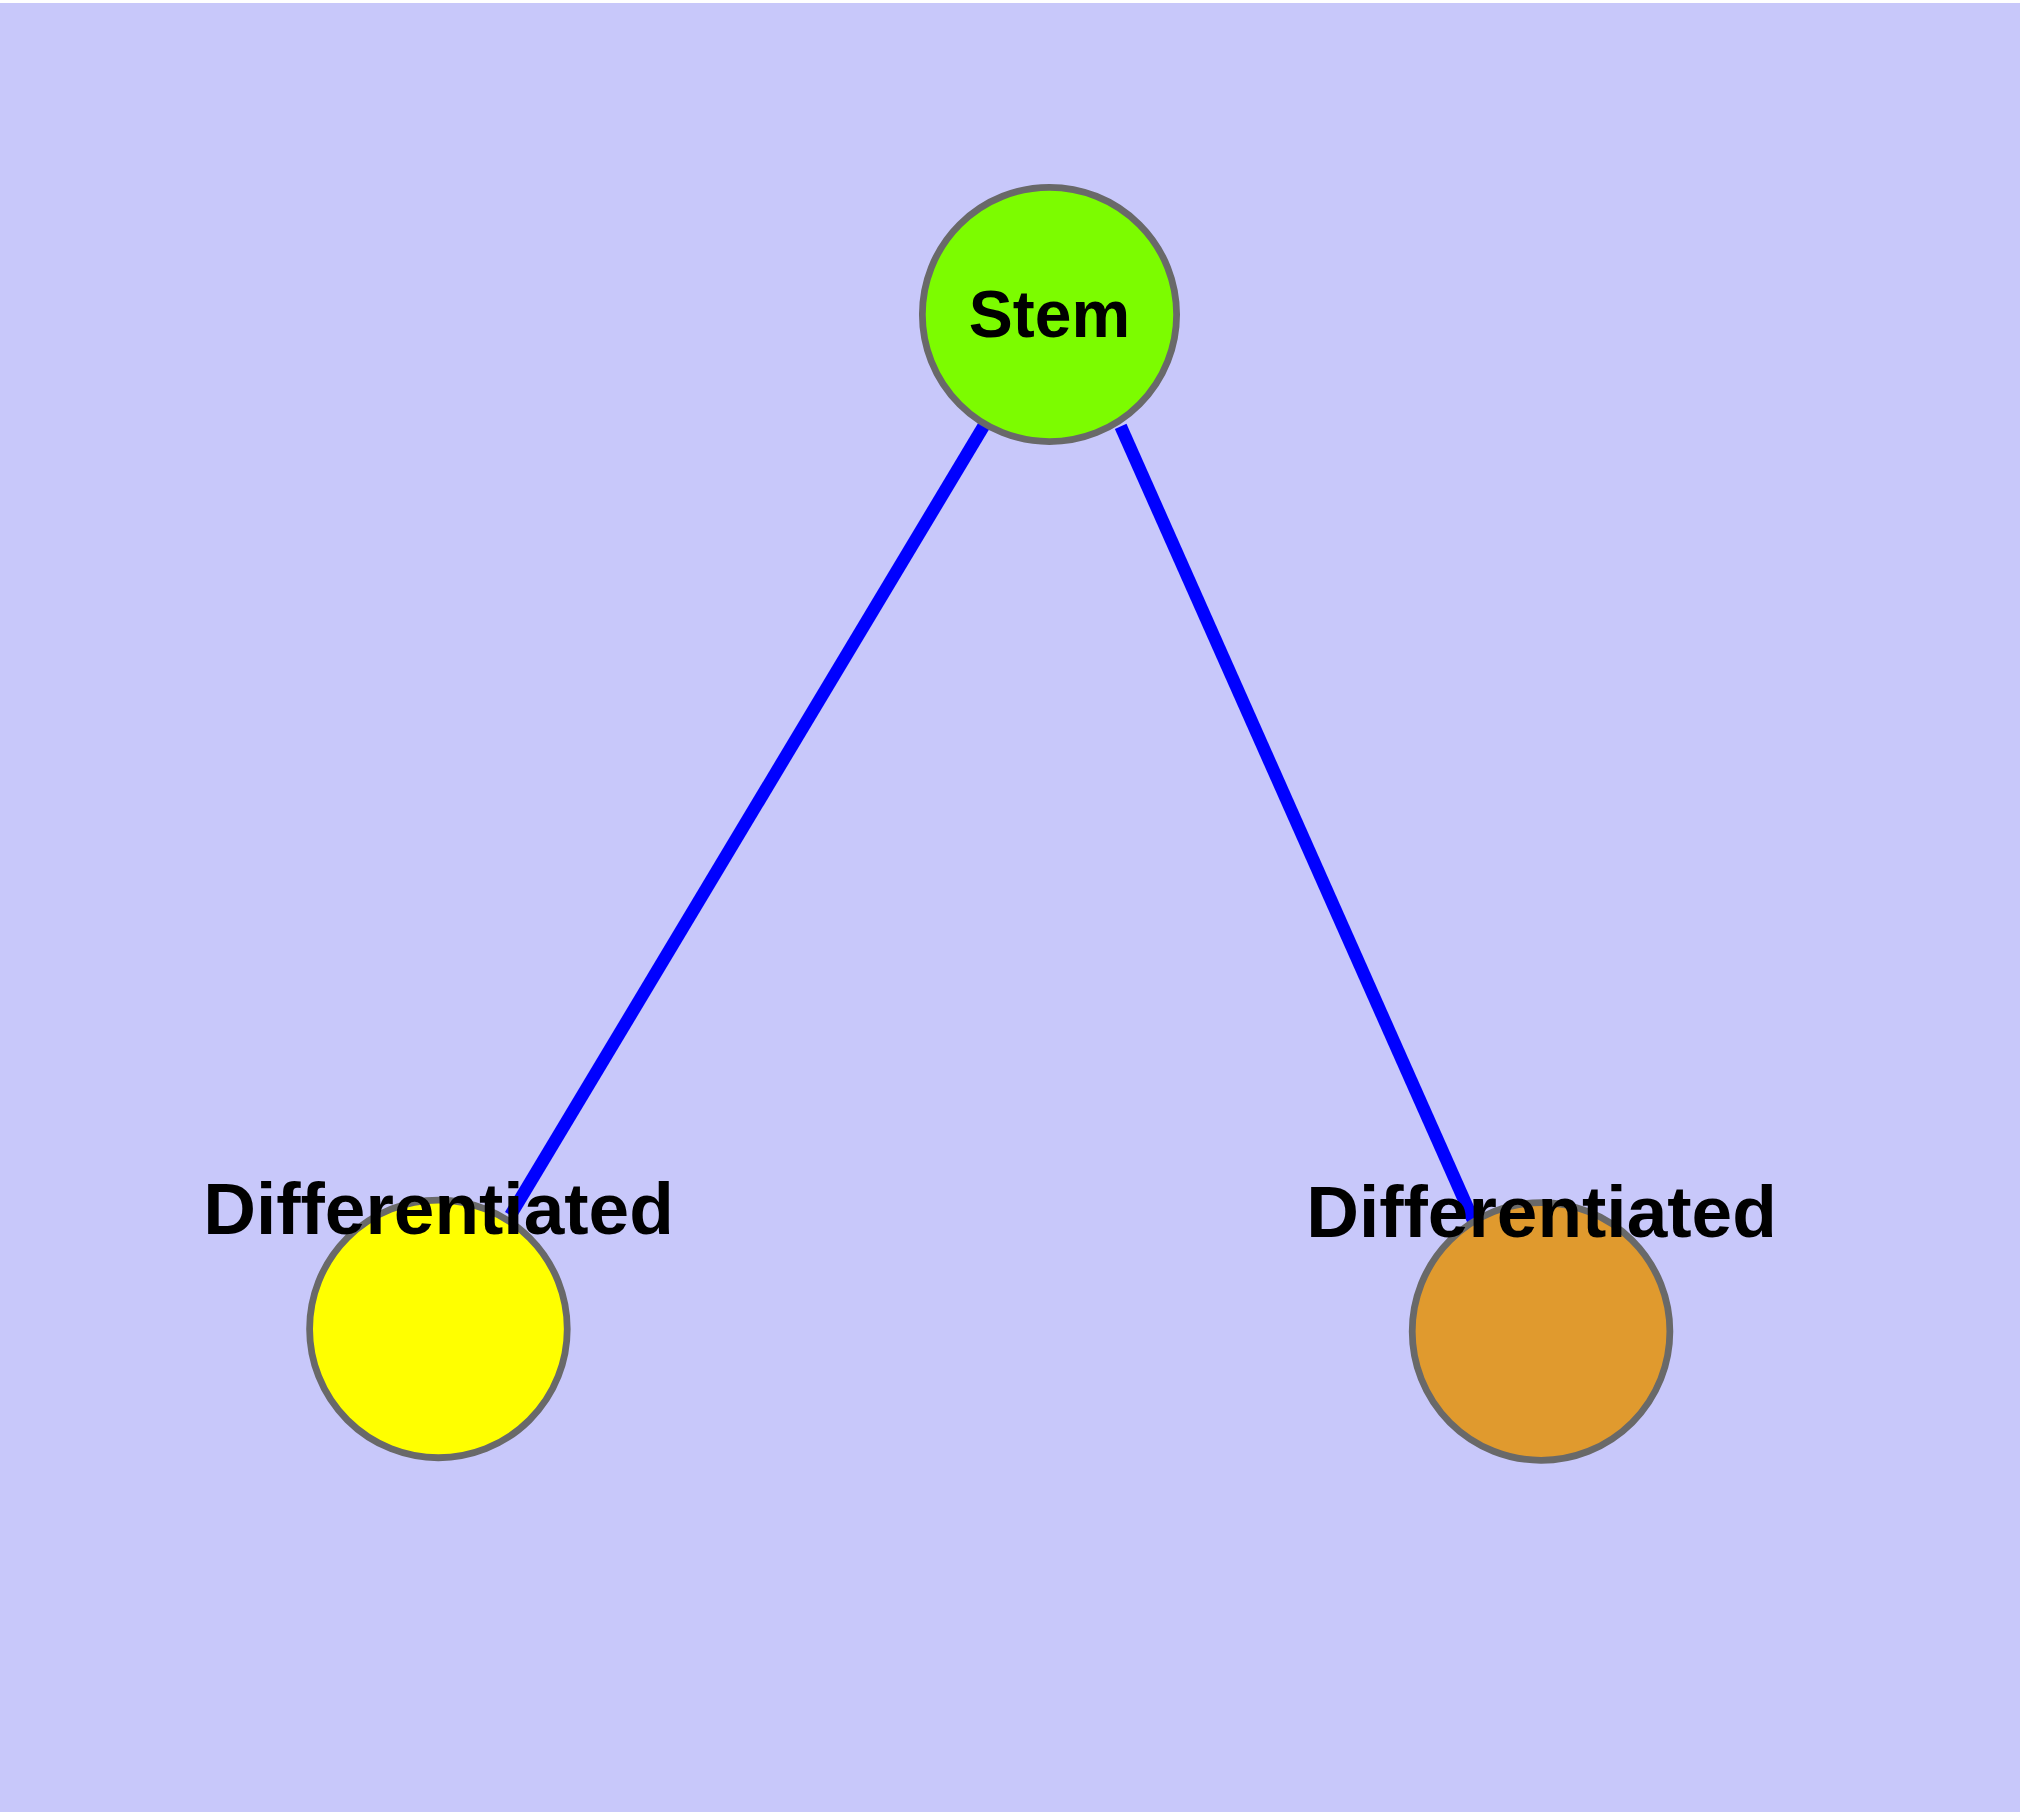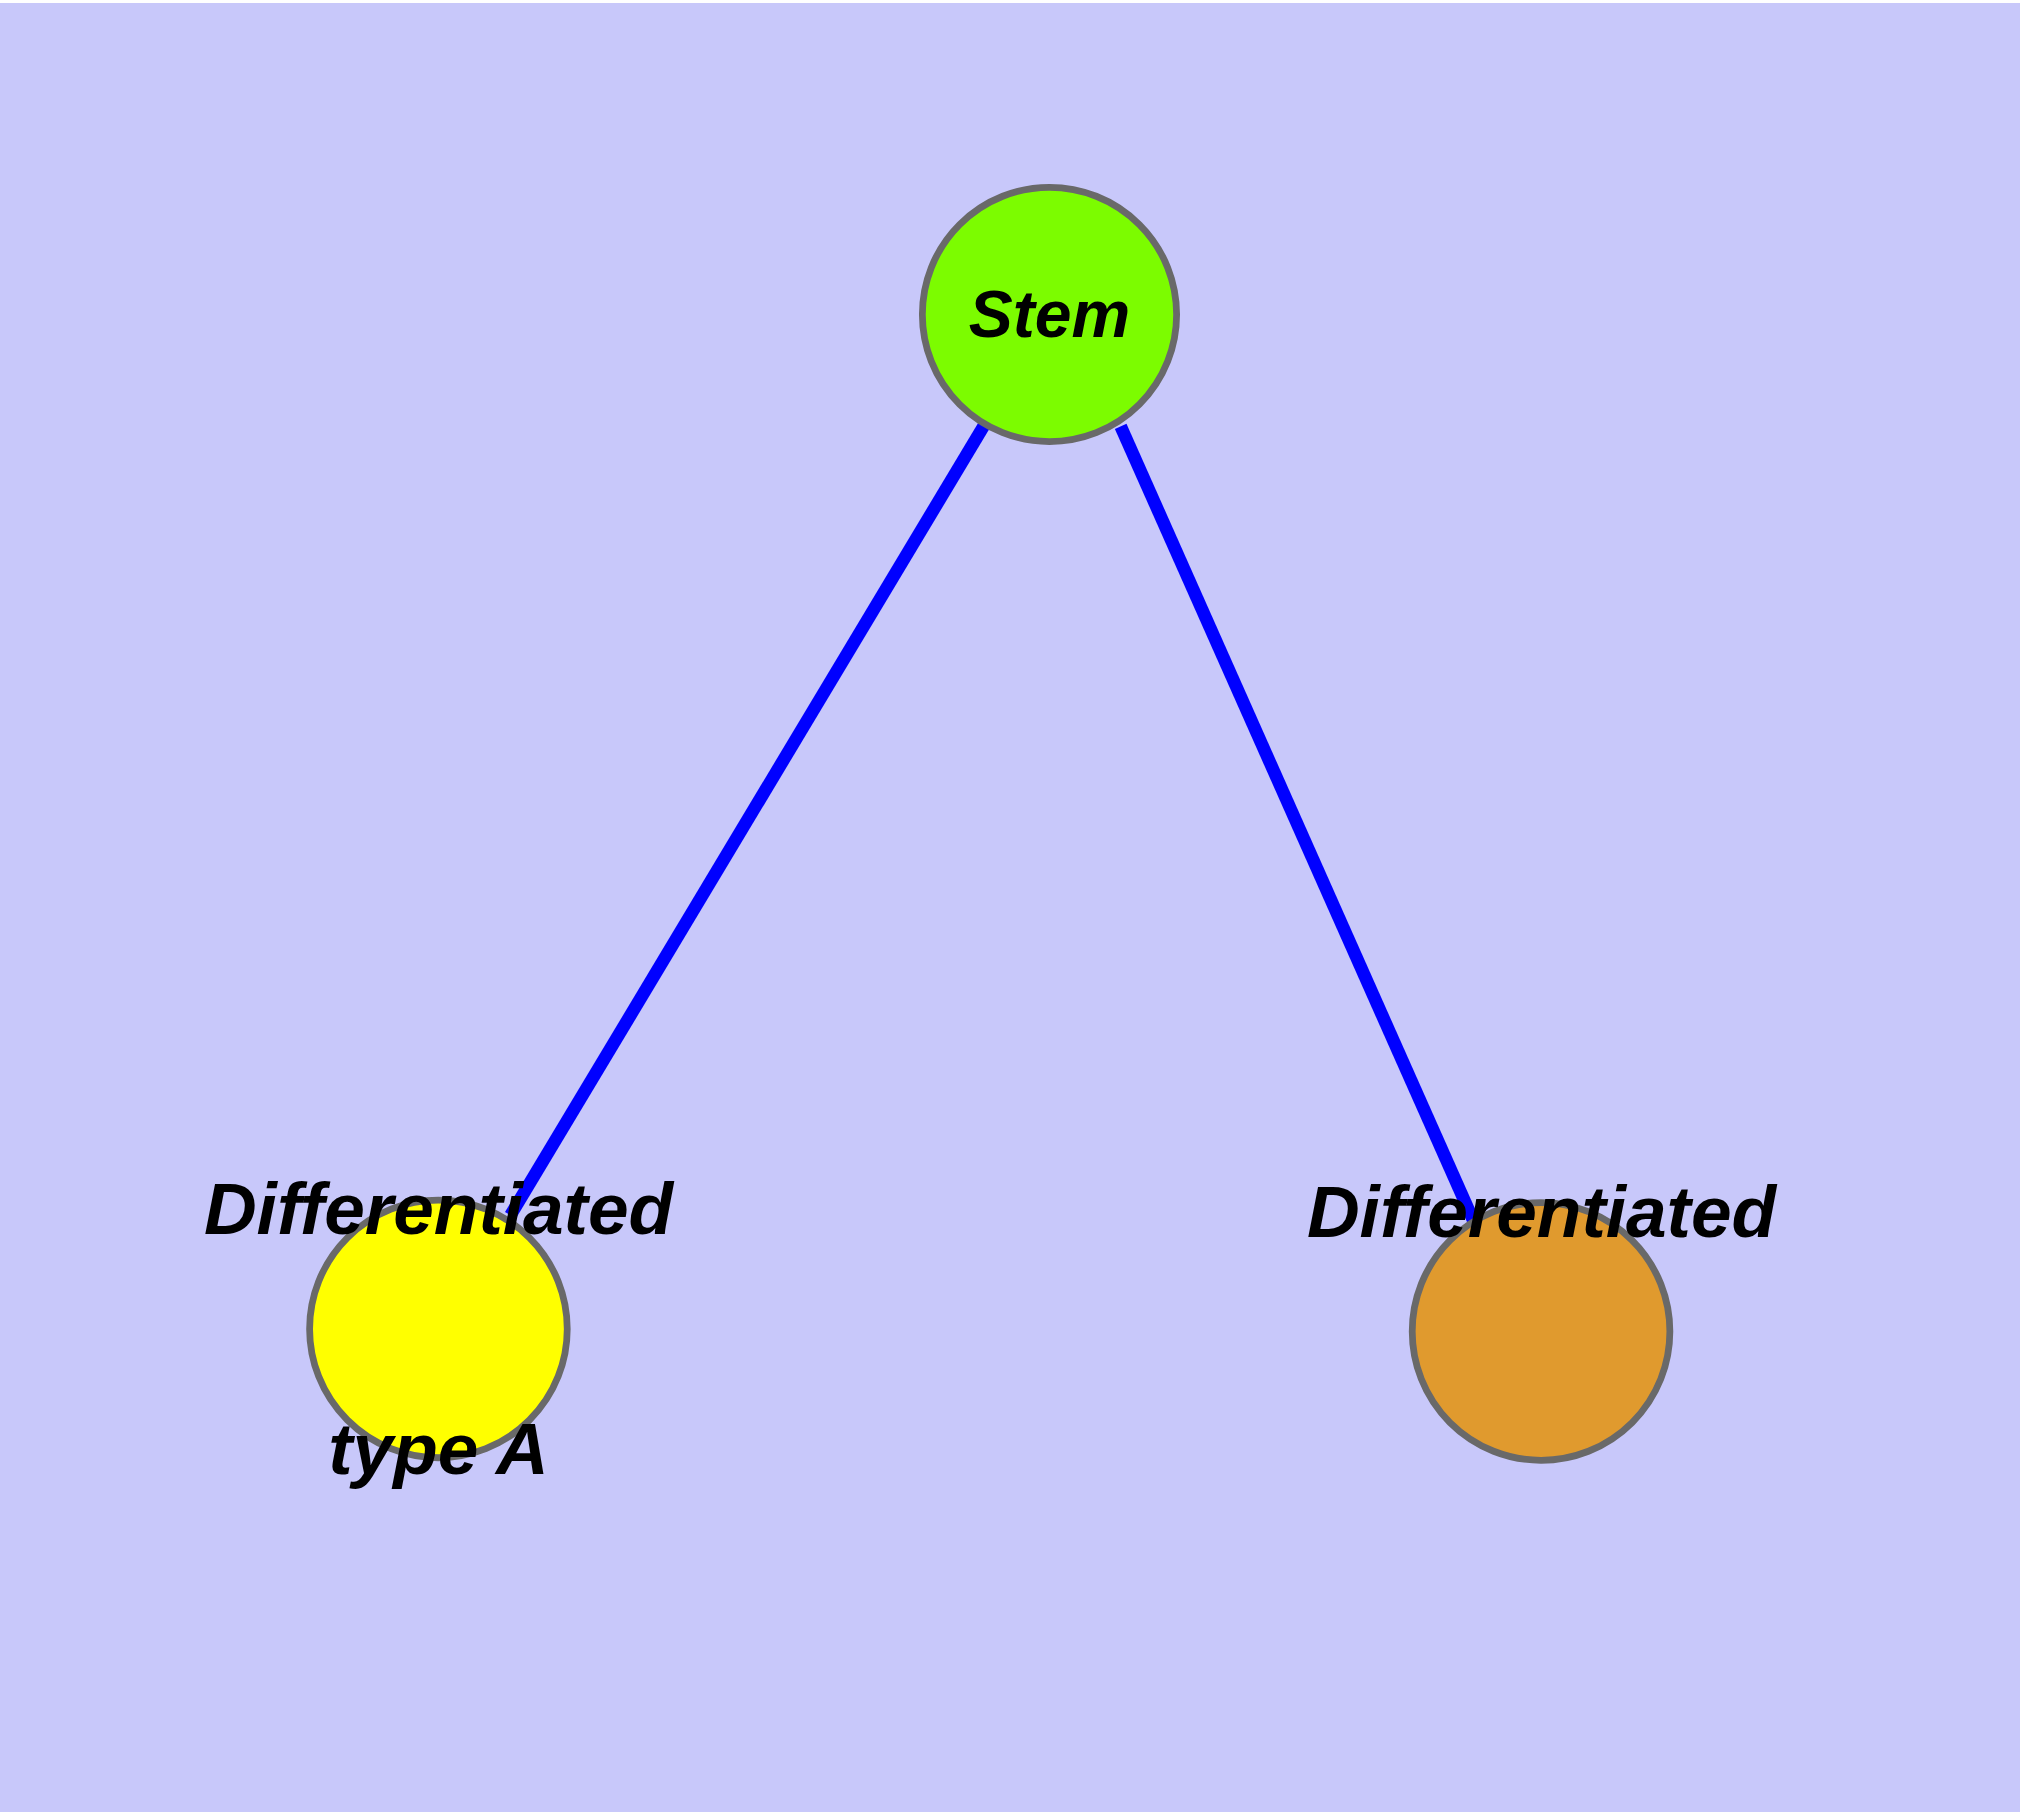--- a/index.html
+++ b/index.html
@@ -13,21 +13,20 @@
     height: 1812px;
     overflow: hidden;
     font-family: "Liberation Sans", sans-serif;
   }
 
   #graph-canvas {
     position: relative;
     width: 1664px;
     height: 1812px;
     background: #ffffff;
-    font-style: italic;
   }
 
   #graph-bg {
     position: absolute;
     left: 0;
     top: 3.4px;
     width: 2021px;
     height: 1809px;
     background: #c8c8fa;
   }
@@ -91,21 +90,20 @@
       <circle class="graph-node" cx="1238" cy="371" r="150" fill="#7cfc00" stroke="#696969" stroke-width="8"></circle>
       <circle class="graph-node" cx="517" cy="1568" r="152" fill="#ffff00" stroke="#696969" stroke-width="8"></circle>
       <circle class="graph-node" cx="1818" cy="1571" r="152" fill="#e09a2e" stroke="#696969" stroke-width="8"></circle>
     </g>
   </svg>
 
   <div id="label-stem" class="node-label" style="font-size: 66px; color: rgb(0, 0, 0); left: 795px; top: 278px;">Stem</div>
 
   <div id="label-diff-a" class="node-label" style="font-size: 73px; color: rgb(0, 0, 0); left: 184px; top: 1008px;">
     <div>Differentiated</div>
-    <div>type A</div>
   </div>
 
   <div id="label-diff-b" class="node-label" style="font-size: 73px; color: rgb(0, 0, 0); left: 1287px; top: 1011px;">
     <div>Differentiated</div>
   </div>
 
 </div>
 
 
 </body></html>

